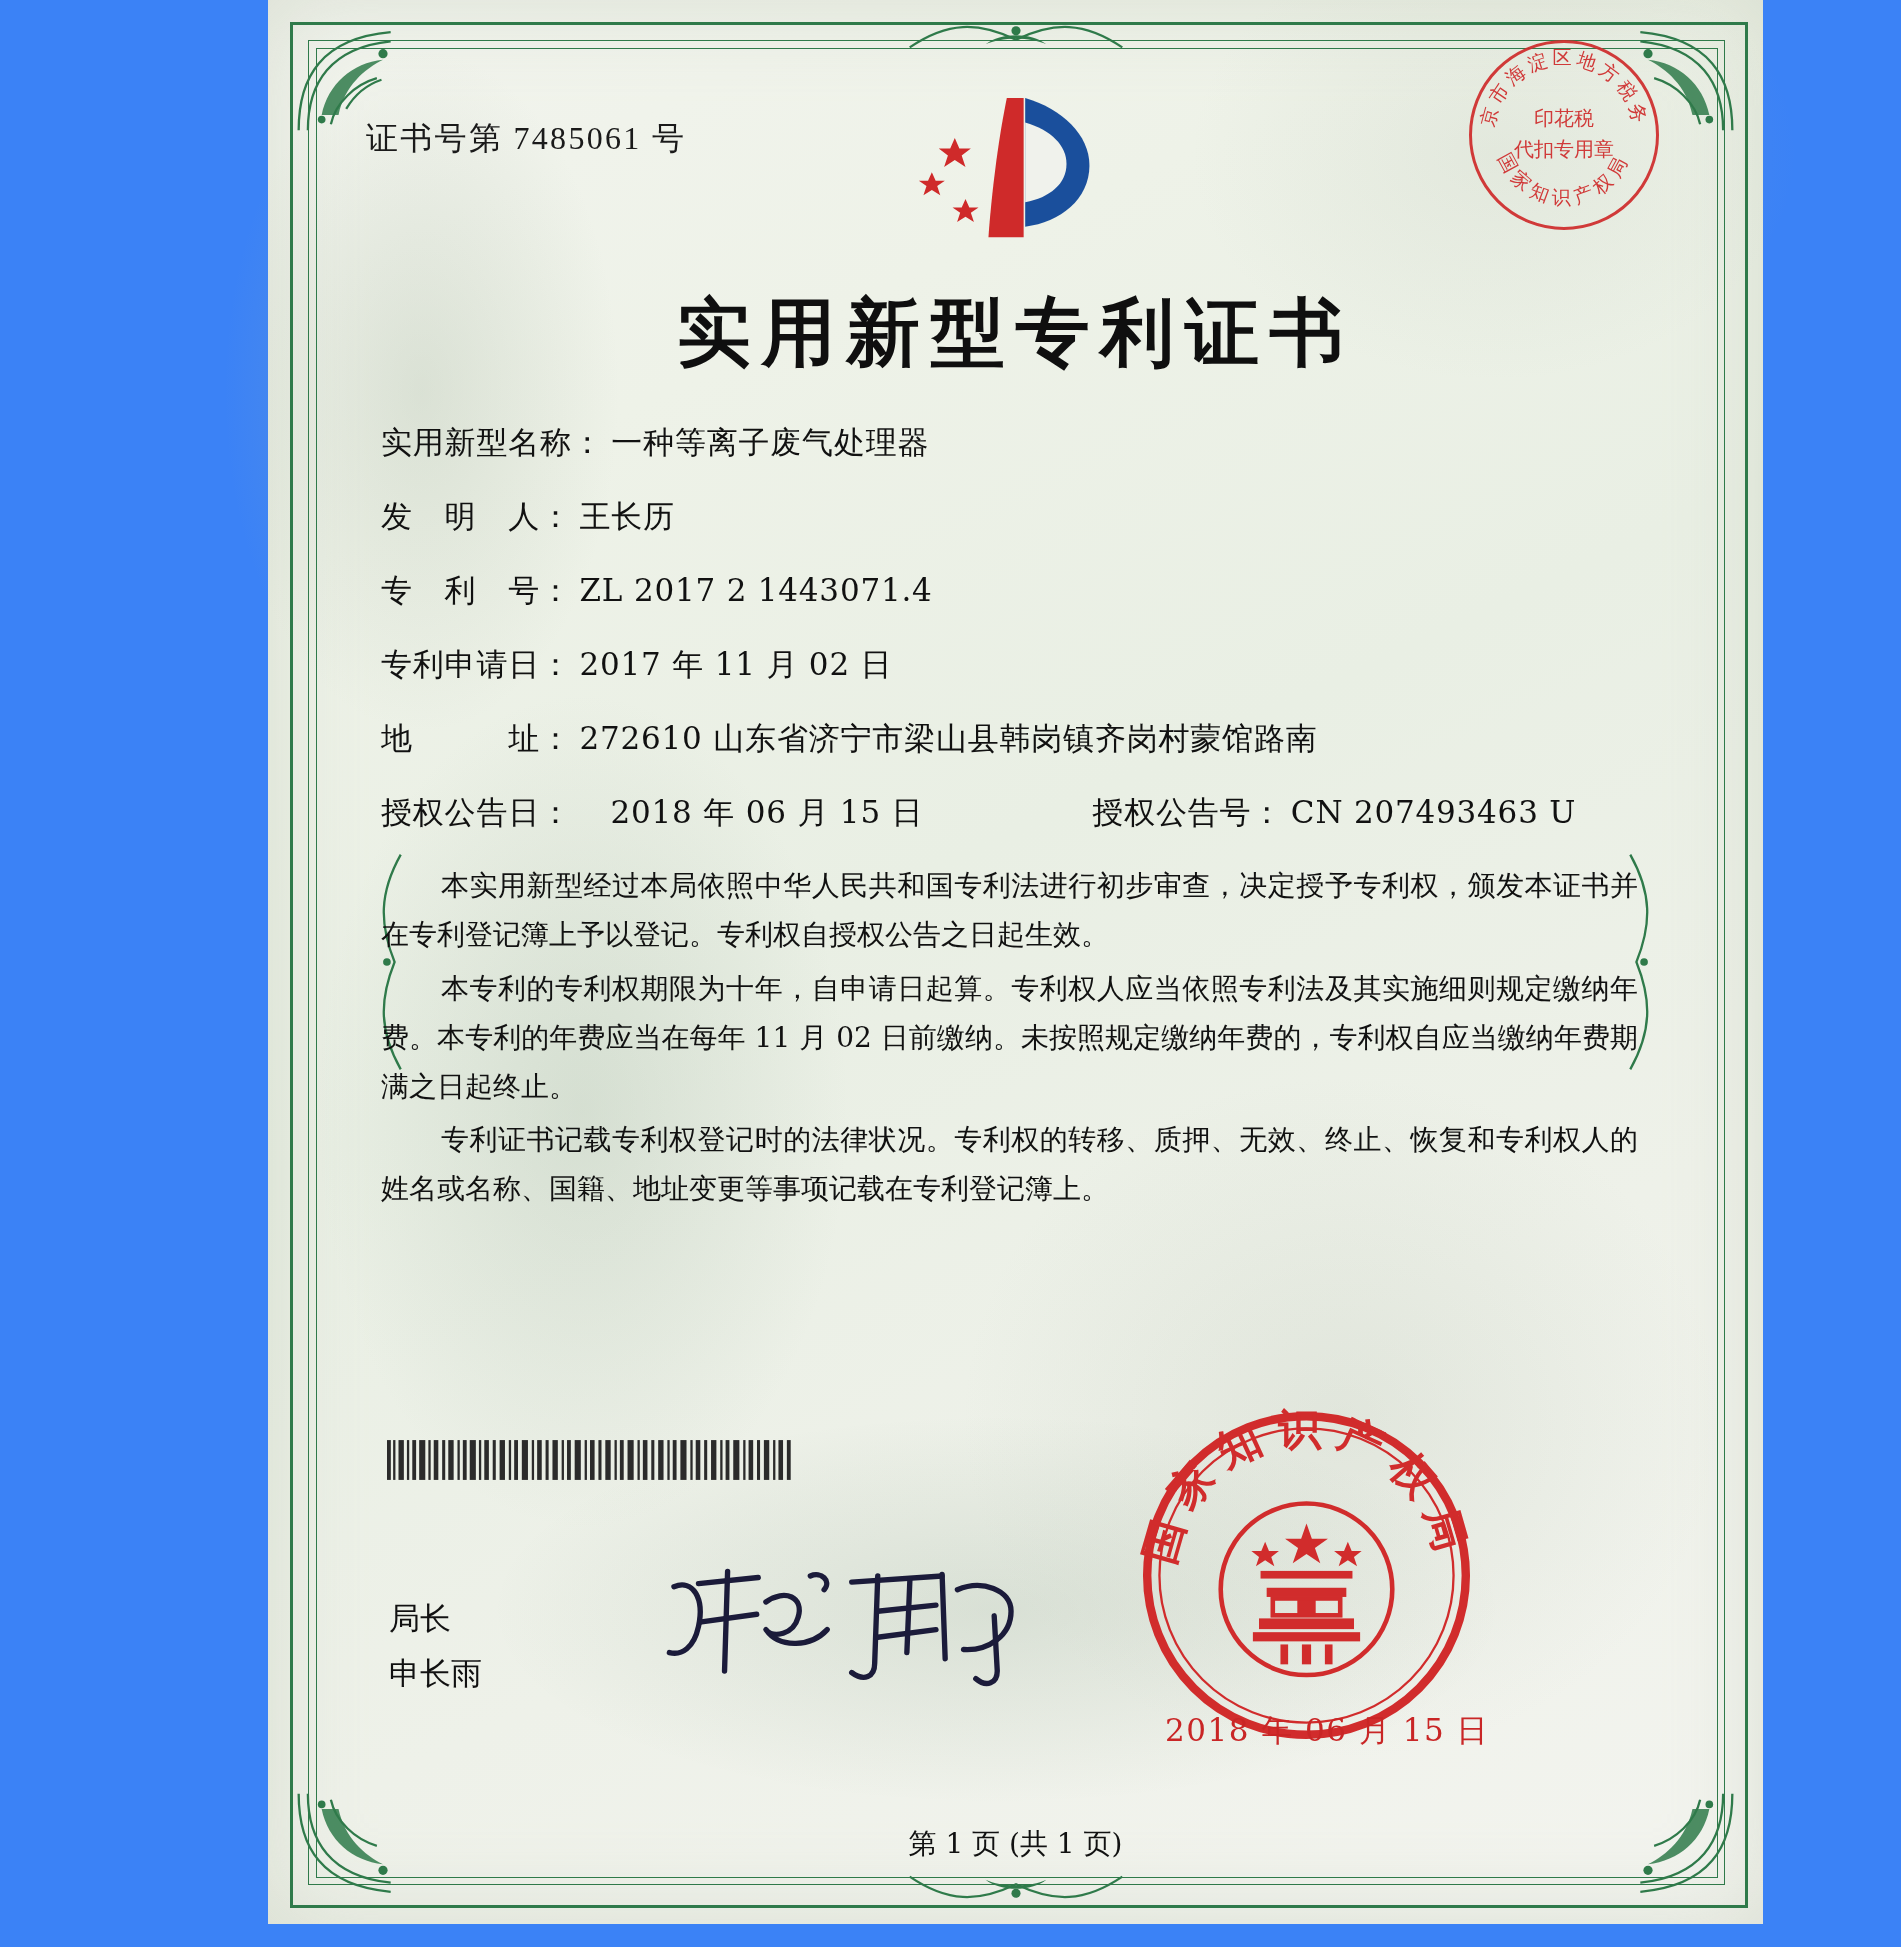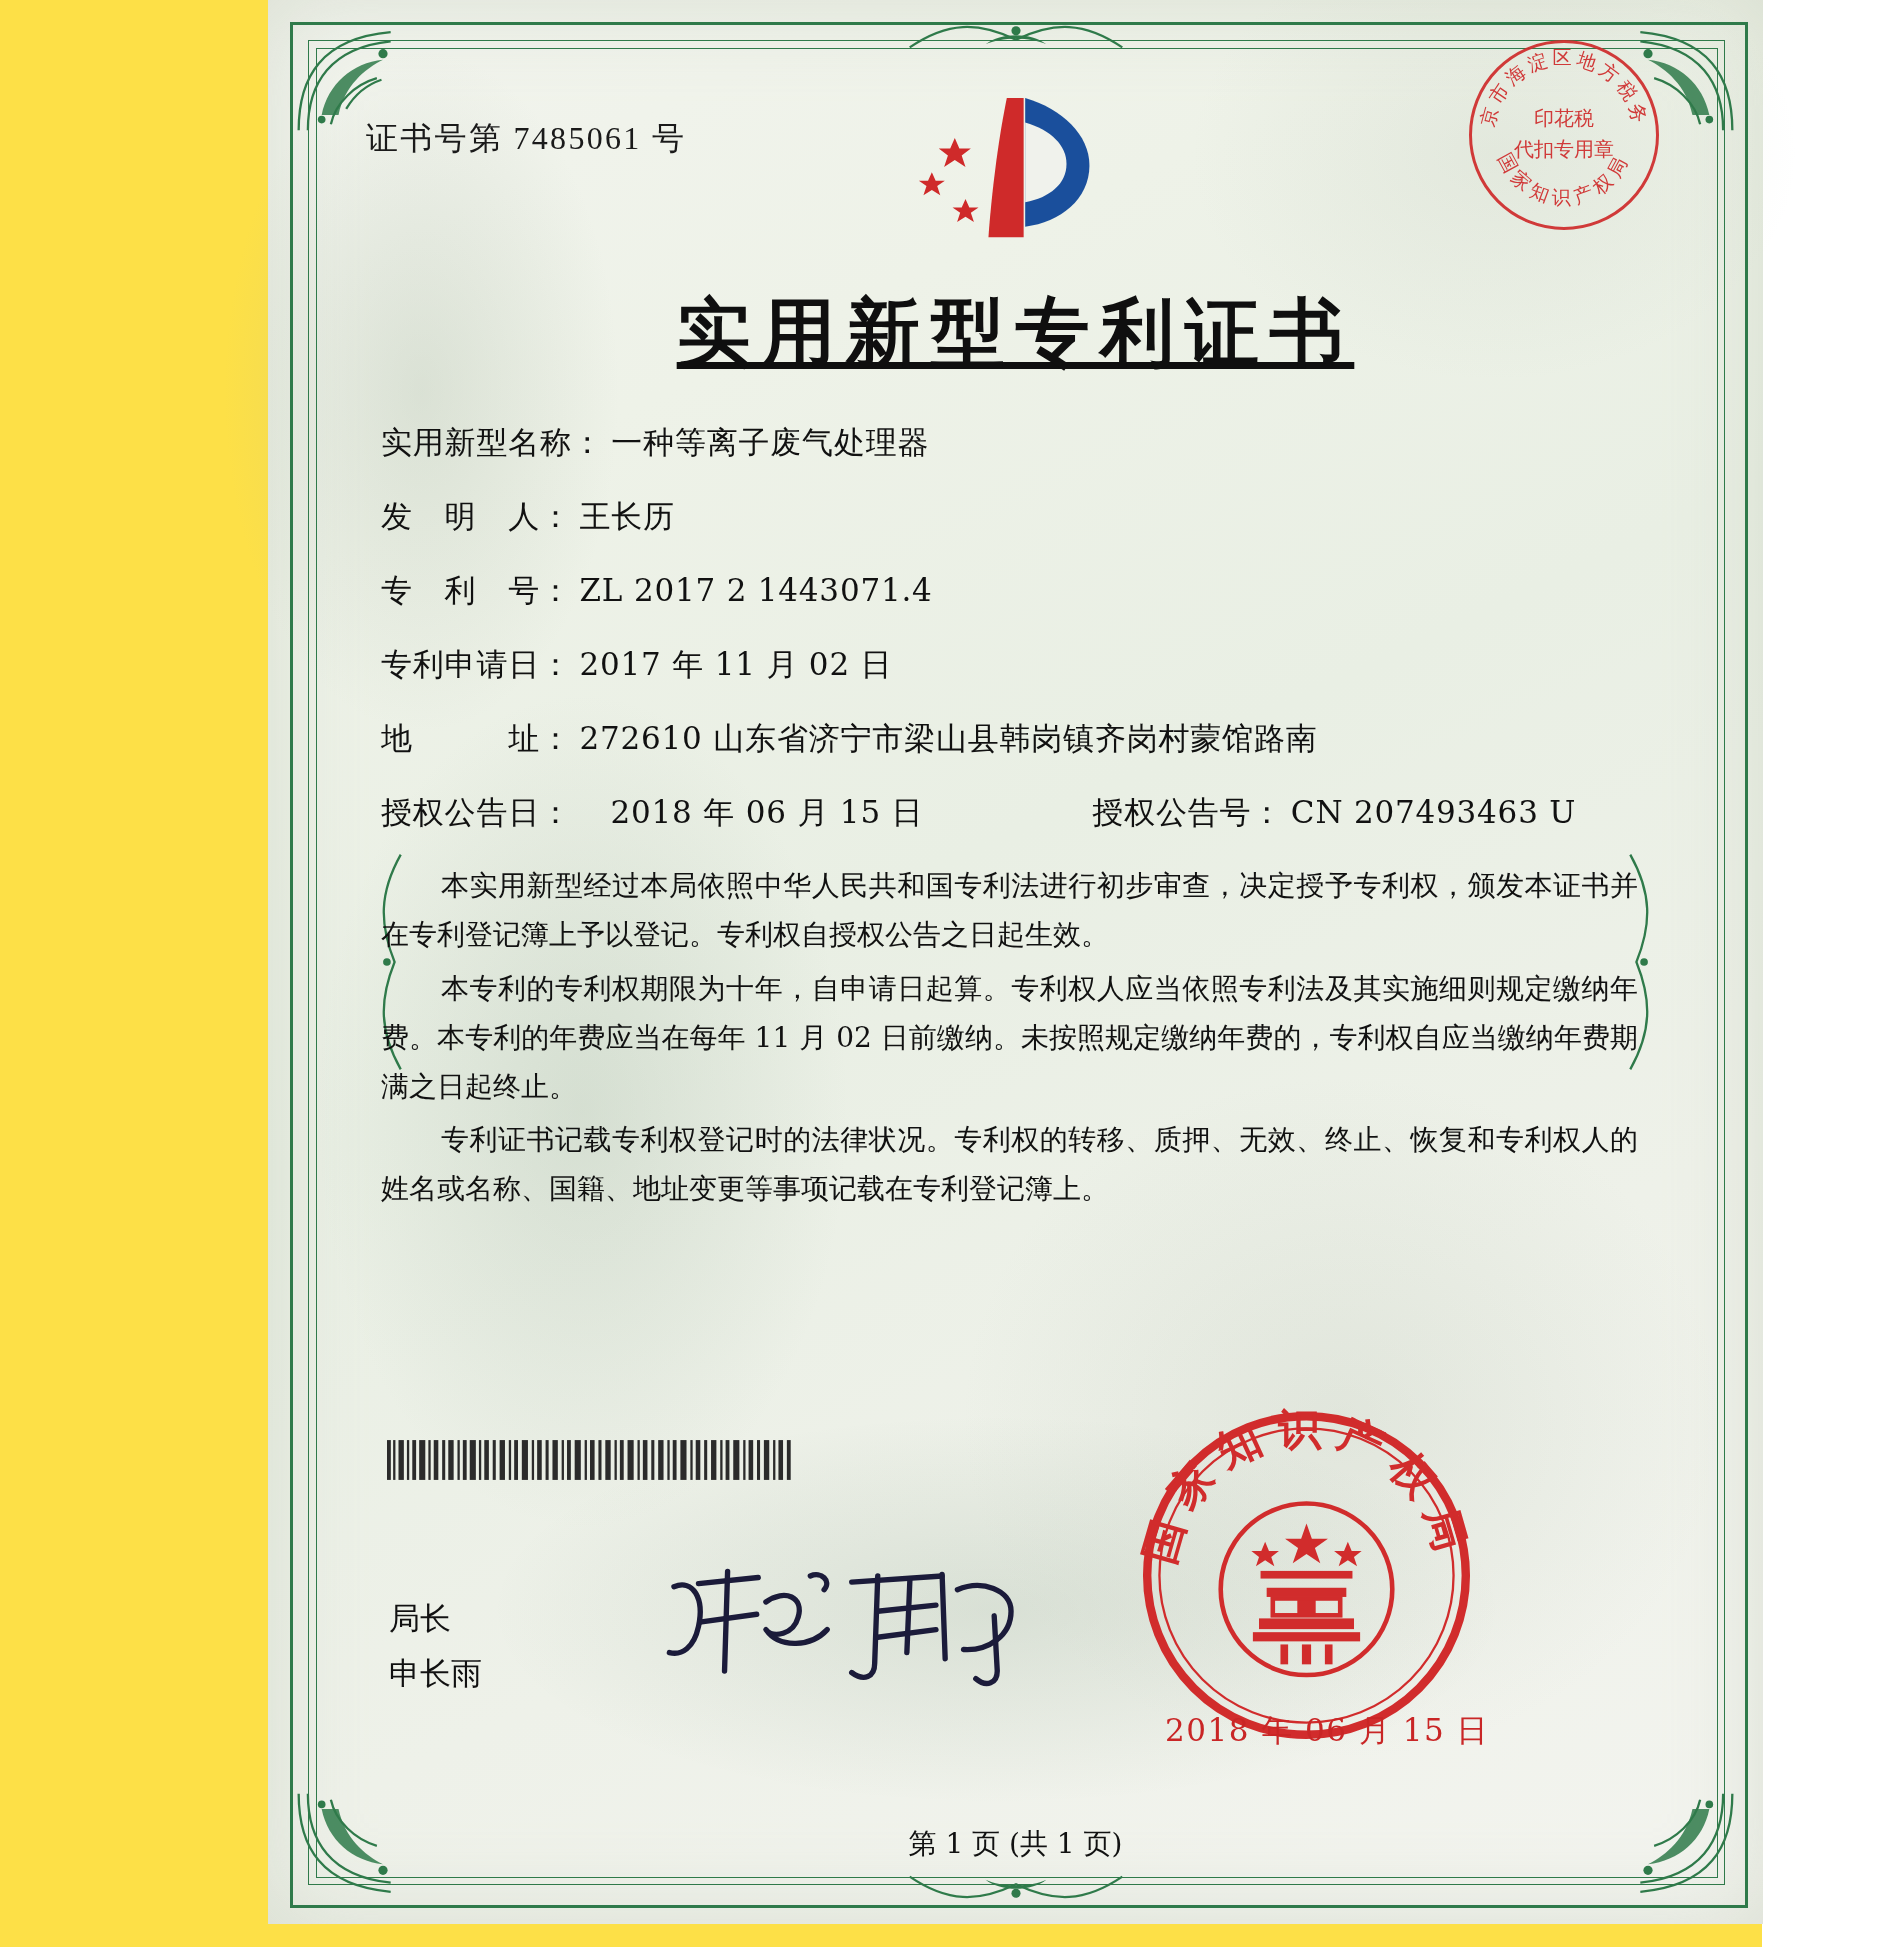--- a/index.html
+++ b/index.html
@@ -10,23 +10,23 @@
   body {
     width: 1901px;
     height: 1947px;
     font-family: "Liberation Serif", serif;
     overflow: hidden;
   }
 
   
   .page {
     position: relative;
-    width: 1762px;
+    width: 1901px;
     height: 1947px;
-    background: #fde047;
+    background: #3b82f6;
   }
   .cert-sheet {
     position: absolute;
     left: 268px;
     top: 0px;
     width: 1495px;
     height: 1924px;
     background: linear-gradient(155deg, #f2f4ee 0%, #eef2e8 22%, #e9efe4 45%, #eef1e9 70%, #f3f4ef 100%);
     box-shadow: inset 0 0 92px rgba(190,200,180,0.45);
   }
@@ -110,21 +110,20 @@
   .title {
     position: absolute;
     left: 0; right: 0;
     top: 284px;
     text-align: center;
     font-family: "DejaVu Serif", serif;
     font-size: 74px;
     font-weight: bold;
     letter-spacing: 10.7px;
     color: #0f0f0f;
-    text-decoration: underline;
   }
 
   
   .tax-stamp {
     position: absolute;
     right: 104px;
     top: 40px;
     width: 184px;
     height: 184px;
     border: 3.8px solid #cf2b2b;

